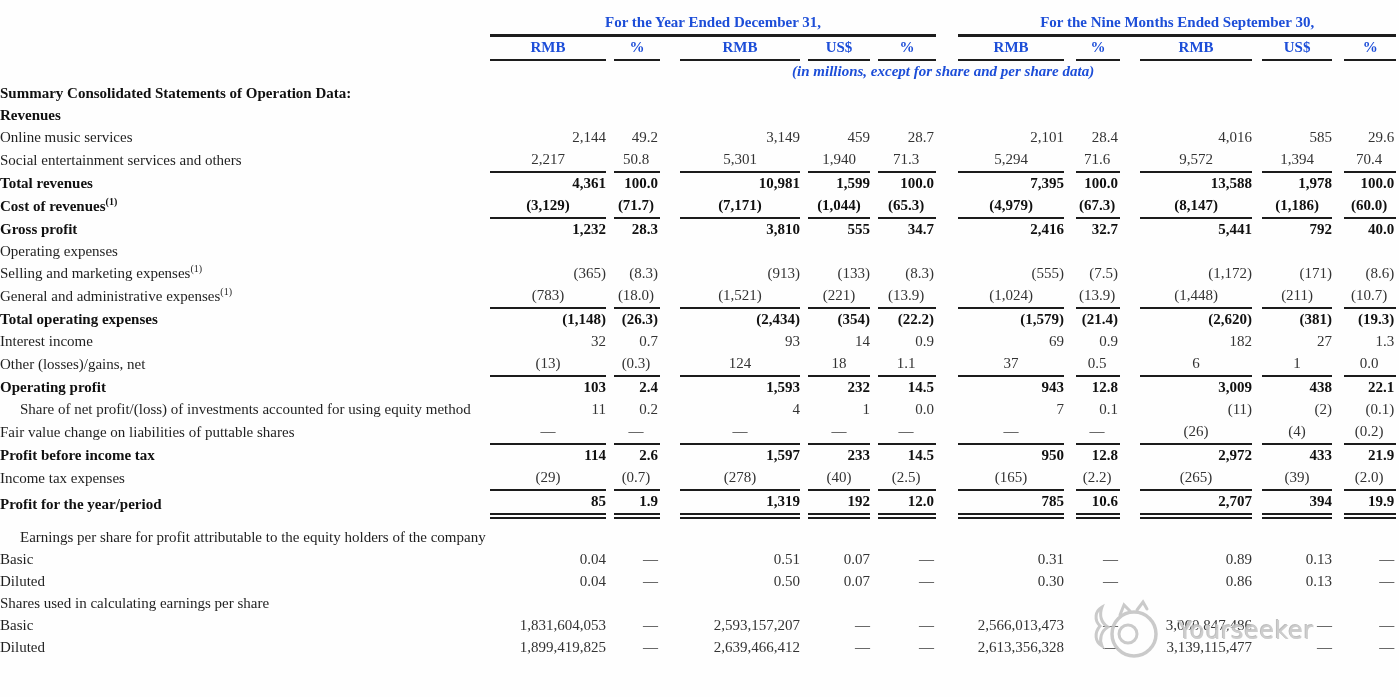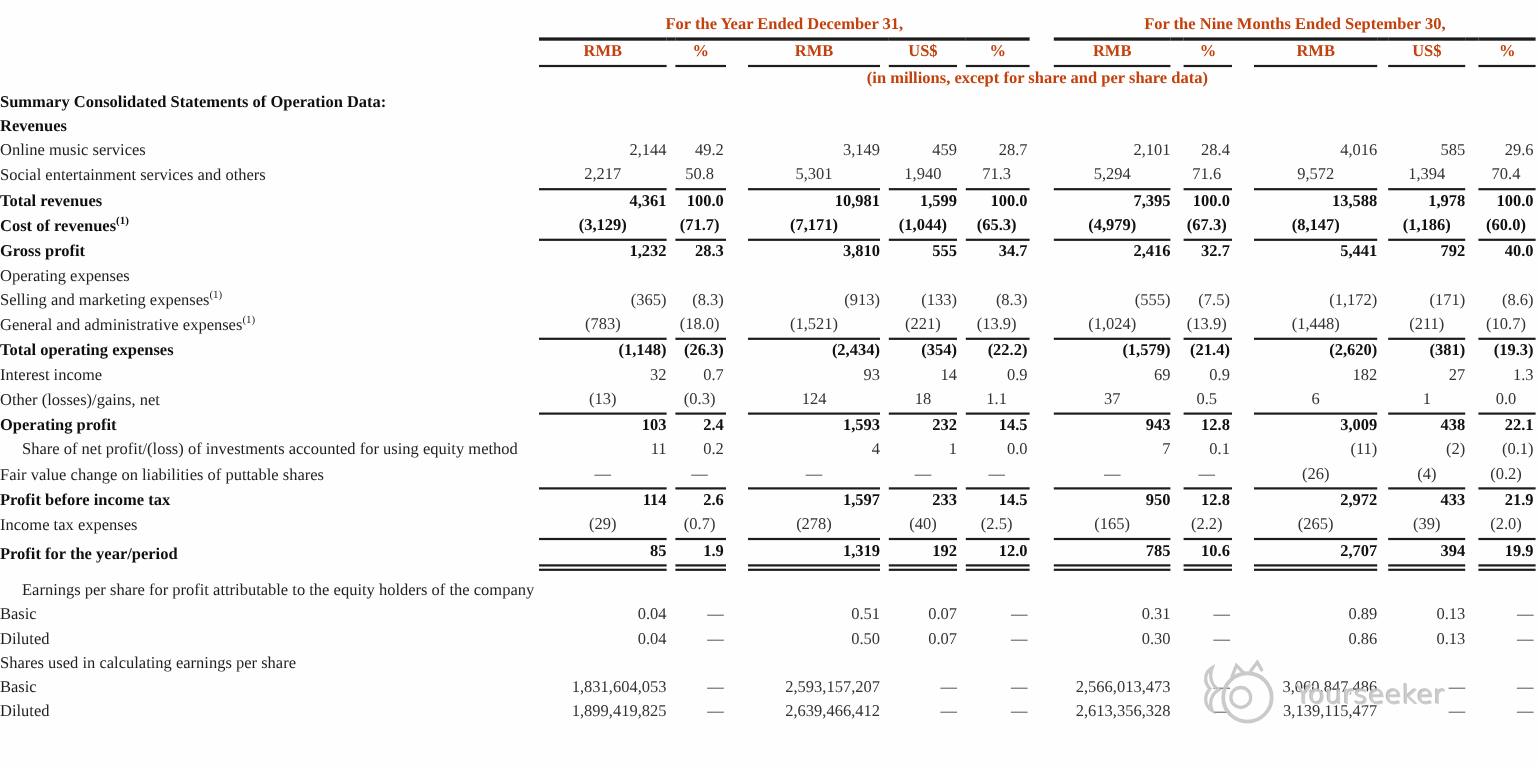--- a/index.html
+++ b/index.html
@@ -20,25 +20,25 @@
   }
   table.fin td {
     vertical-align:bottom;
     font-size:15px;
     line-height:17px;
     padding:2px 0 3px 0;
     overflow:visible;
     white-space:normal;
   }
   
-  thead td { font-weight:bold; text-align:center; color:#c2410c; }
+  thead td { font-weight:bold; text-align:center; color:#1d4ed8; }
   td.grp-rule { border-bottom:3px solid #1d1d1d; padding-bottom:2px; }
   td.yr-rule  { border-bottom:2px solid #1d1d1d; padding-bottom:2px; }
   td.cur-rule { border-bottom:2px solid #1d1d1d; padding-bottom:2px; }
-  td.note-cell { font-size:14px; padding:2px 0 4px 0; }
+  td.note-cell { font-size:14px; padding:2px 0 4px 0;font-style:italic; }
   
   td.lbl { padding-left:8px; color:#1f1f1f; }
   td.lbl.indent { }
   td.lbl.hang { padding-left:42px; text-indent:-22px; }
   td.val { text-align:right; padding-right:5px; color:#333; }
   td.val.pct { padding-right:2px; }
   tr.bold td { font-weight:bold; color:#101010; }
   td.ru { border-bottom:2px solid #1c1c1c;text-align:center; }
   td.rd { border-bottom:6px double #1c1c1c; }
   tr.gap td { padding-top:10px; }

